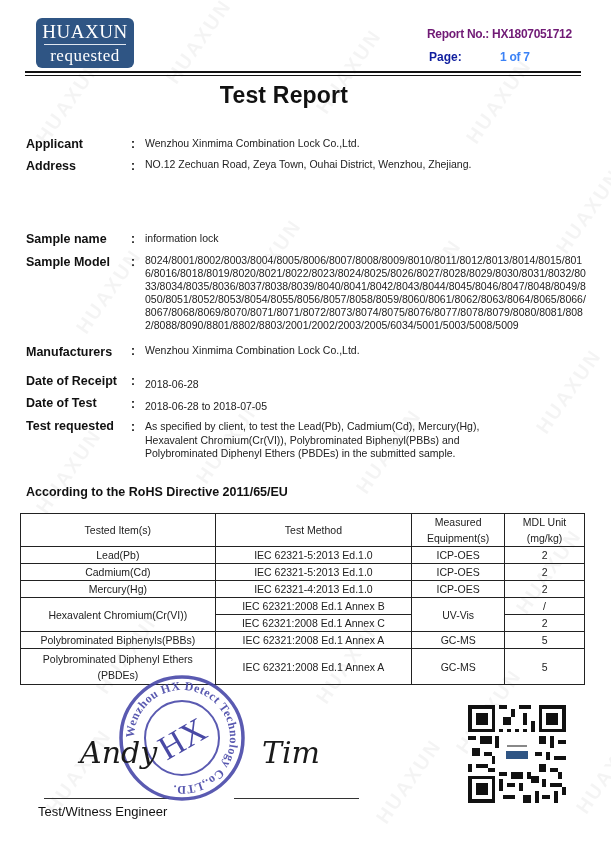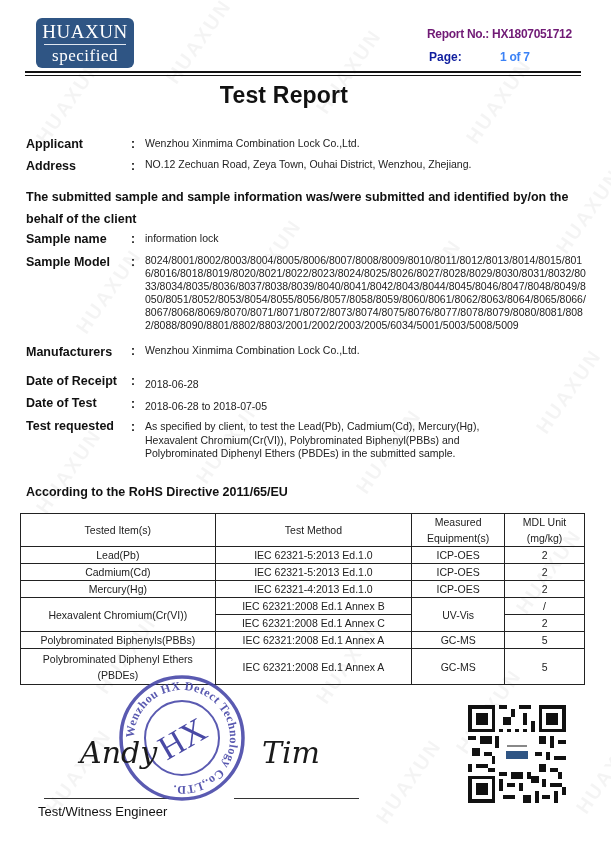--- a/index.html
+++ b/index.html
@@ -97,40 +97,39 @@
   <span style="left:30px;top:760px">HUAXUN</span>
   <span style="left:360px;top:770px">HUAXUN</span>
   <span style="left:560px;top:760px">HUAXUN</span>
 </div>
 
 <div class="page">
 
   <div class="logo">
     <div class="l1">HUAXUN</div>
     <div class="rule"></div>
-    <div class="l2">specified</div>
+    <div class="l2">requested</div>
   </div>
 
   <div class="report-no">Report No.: HX1807051712</div>
   <div class="page-label">Page:</div>
   <div class="page-value">1 of 7</div>
 
   <div class="double-rule"></div>
 
   <div class="title">Test Report</div>
 
   <div class="lbl" style="top:137px">Applicant</div>
   <div class="colon" style="top:137px">:</div>
   <div class="val" style="top:137px">Wenzhou Xinmima Combination Lock Co.,Ltd.</div>
 
   <div class="lbl" style="top:159px">Address</div>
   <div class="colon" style="top:159px">:</div>
   <div class="val" style="top:158px">NO.12 Zechuan Road, Zeya Town, Ouhai District, Wenzhou, Zhejiang.</div>
 
-  <div class="statement">The submitted sample and sample information was/were submitted and identified by/on the behalf of the client</div>
 
   <div class="lbl" style="top:232px">Sample name</div>
   <div class="colon" style="top:232px">:</div>
   <div class="val" style="top:232px">information lock</div>
 
   <div class="lbl" style="top:255px">Sample Model</div>
   <div class="colon" style="top:255px">:</div>
   <div class="val wide" style="top:254px">8024/8001/8002/8003/8004/8005/8006/8007/8008/8009/8010/8011/8012/8013/8014/8015/8016/8016/8018/8019/8020/8021/8022/8023/8024/8025/8026/8027/8028/8029/8030/8031/8032/8033/8034/8035/8036/8037/8038/8039/8040/8041/8042/8043/8044/8045/8046/8047/8048/8049/8050/8051/8052/8053/8054/8055/8056/8057/8058/8059/8060/8061/8062/8063/8064/8065/8066/8067/8068/8069/8070/8071/8071/8072/8073/8074/8075/8076/8077/8078/8079/8080/8081/8082/8088/8090/8801/8802/8803/2001/2002/2003/2005/6034/5001/5003/5008/5009</div>
 
   <div class="lbl" style="top:345px">Manufacturers</div>

